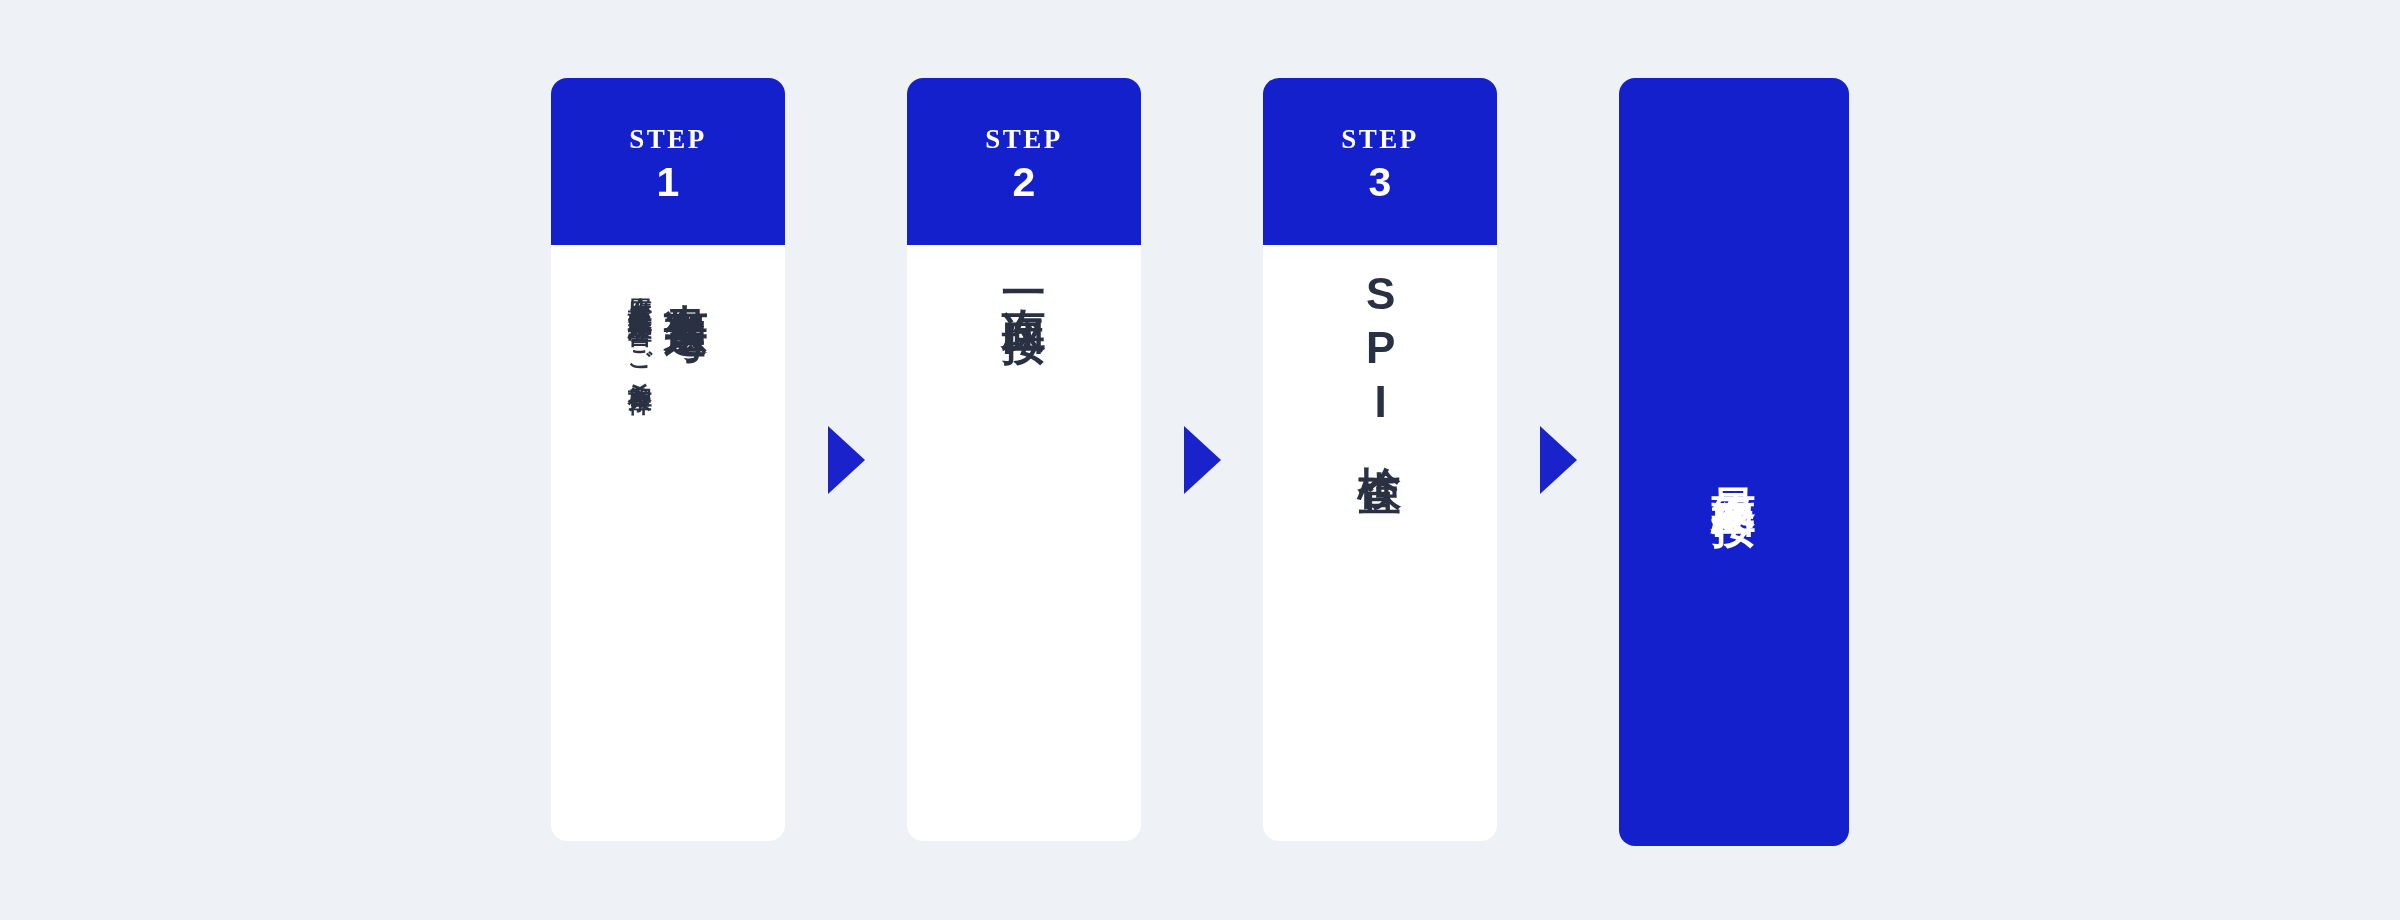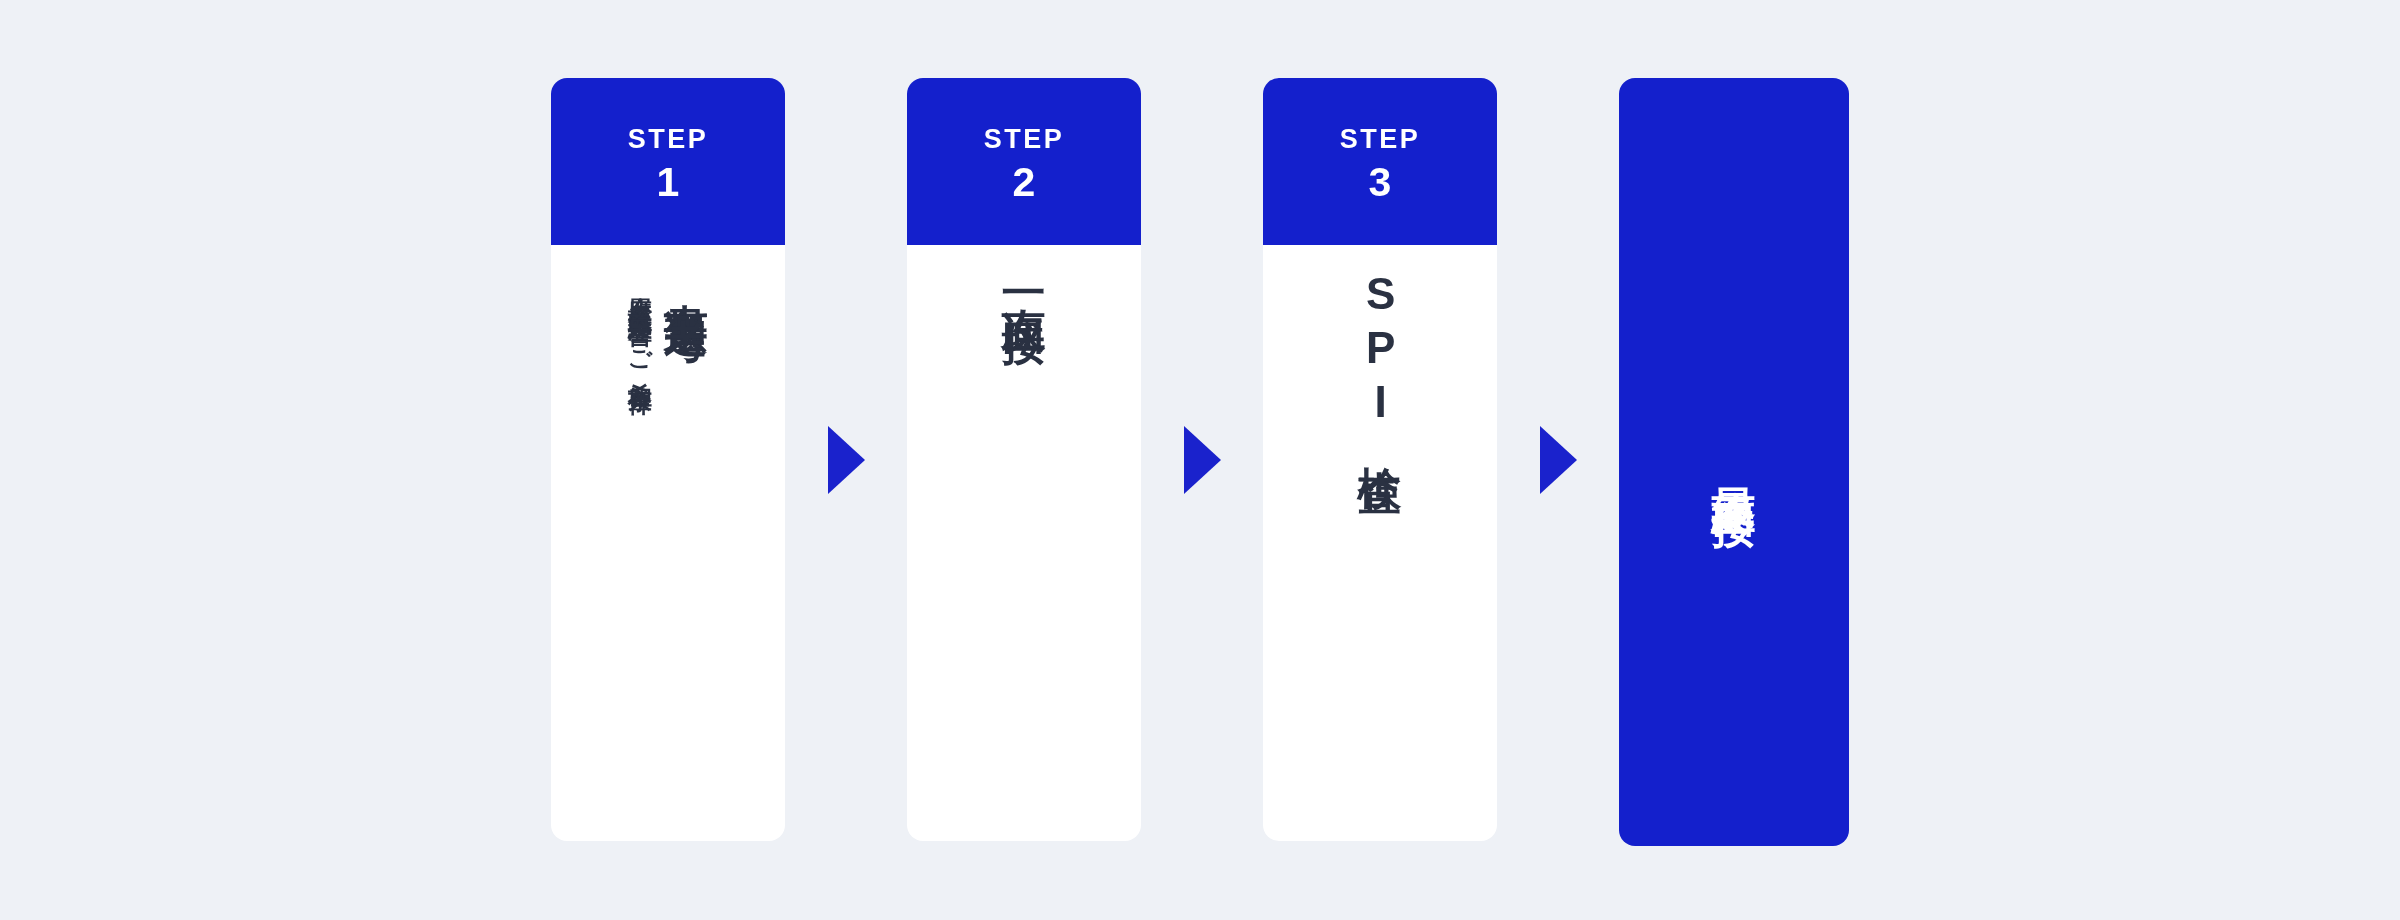--- a/index.html
+++ b/index.html
@@ -60,20 +60,21 @@
     color: #ffffff;
     box-sizing: border-box;
     padding-top: 6px;
   }
   .step-word {
     font-size: 27px;
     font-weight: 700;
     letter-spacing: 2.5px;
     line-height: 1;
     margin-bottom: 9px;
+    font-family: Liberation Serif, serif;
   }
   .step-num {
     font-size: 41px;
     font-weight: 700;
     line-height: 1;
   }
 
   
   .card-body {
     flex: 1 1 auto;

